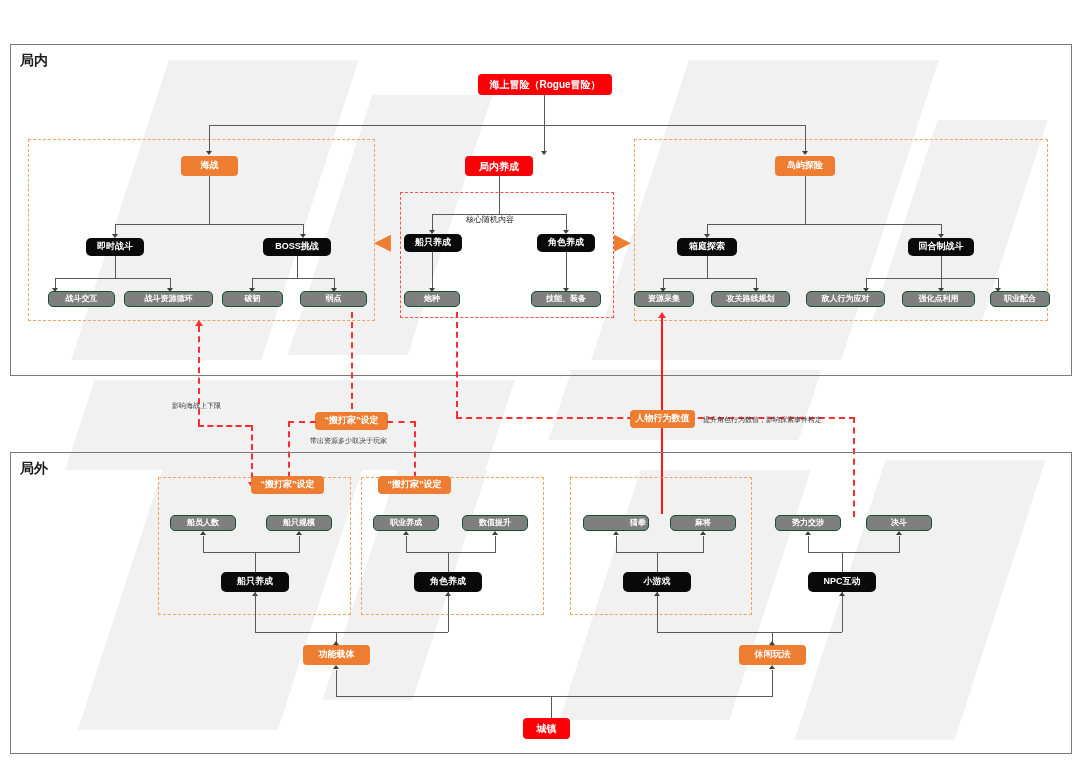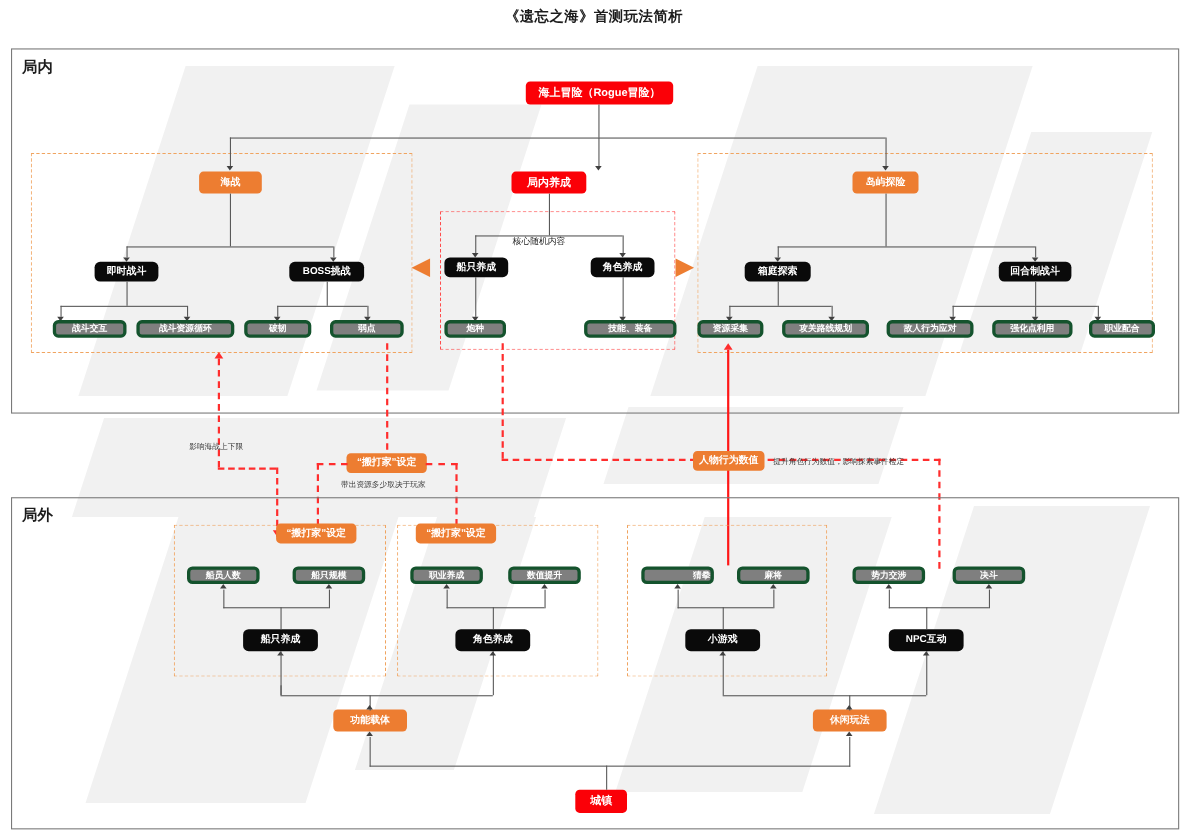--- a/index.html
+++ b/index.html
@@ -33,21 +33,21 @@
   
   .node{
     position:absolute;display:flex;align-items:center;justify-content:center;
     box-sizing:border-box;text-align:center;line-height:1.1;
     font-weight:bold;color:#ffffff;border-radius:4px;
     white-space:nowrap;
   }
   .n-red{background:#fb0007;font-size:10px;border-radius:4px;}
   .n-orange{background:#ed7d31;font-size:9px;border-radius:4px;}
   .n-black{background:#0a0a0a;font-size:9px;border-radius:5px;}
-  .n-gray{background:#7f7f7f;font-size:8px;border-radius:5px;border:3px solid #14532d;}
+  .n-gray{background:#7f7f7f;font-size:8px;border-radius:5px;border:1px solid #14532d;}
 
   
   .anno{
     position:absolute;font-size:7px;color:#3a3a3a;white-space:nowrap;
   }
   .anno-b{
     position:absolute;font-size:8px;font-weight:normal;color:#1c1c1c;white-space:nowrap;
   }
 
   
@@ -80,21 +80,20 @@
   <div class="wm s" style="left:330px;top:95px;width:120px;height:260px;"></div>
   <div class="wm s" style="left:640px;top:60px;width:250px;height:300px;"></div>
   <div class="wm s" style="left:905px;top:120px;width:110px;height:200px;"></div>
   <div class="wm s" style="left:80px;top:380px;width:420px;height:90px;"></div>
   <div class="wm s" style="left:560px;top:370px;width:250px;height:70px;"></div>
   <div class="wm s" style="left:120px;top:470px;width:200px;height:260px;"></div>
   <div class="wm s" style="left:360px;top:470px;width:90px;height:230px;"></div>
   <div class="wm s" style="left:600px;top:470px;width:170px;height:250px;"></div>
   <div class="wm s" style="left:840px;top:460px;width:160px;height:280px;"></div>
 
-  <div class="page-title">《遗忘之海》首测玩法简析</div>
 
   <div class="panel" style="left:10px;top:44px;width:1060px;height:330px;"></div>
   <div class="panel-label" style="left:20px;top:52px;">局内</div>
 
   <div class="dbox" style="left:28px;top:139px;width:345px;height:180px;"></div>
 
   <div class="dbox-red" style="left:400px;top:192px;width:212px;height:124px;"></div>
 
   <div class="dbox" style="left:634px;top:139px;width:412px;height:180px;"></div>
 
@@ -154,21 +153,21 @@
 
   <div class="node n-black" style="left:404px;top:234px;width:58px;height:18px;">船只养成</div>
   <div class="node n-black" style="left:537px;top:234px;width:58px;height:18px;">角色养成</div>
 
   <div class="ln lnv" style="left:432px;top:252px;height:36px;"></div>
   <div class="ar-d" style="left:429px;top:288px;"></div>
   <div class="ln lnv" style="left:566px;top:252px;height:36px;"></div>
   <div class="ar-d" style="left:563px;top:288px;"></div>
 
   <div class="node n-gray" style="left:404px;top:291px;width:56px;height:16px;">炮种</div>
-  <div class="node n-gray" style="left:531px;top:291px;width:84px;height:16px;">技能、装备</div>
+  <div class="node n-gray" style="left:531px;top:291px;width:70px;height:16px;">技能、装备</div>
 
   <div class="oarrow" style="left:374px;top:231px;">◀</div>
   <div class="oarrow" style="left:614px;top:231px;">▶</div>
 
   <div class="node n-orange" style="left:775px;top:156px;width:60px;height:20px;">岛屿探险</div>
   <div class="ln lnv" style="left:805px;top:176px;height:48px;"></div>
   <div class="ln lnh" style="left:707px;top:224px;width:234px;"></div>
   <div class="ln lnv" style="left:707px;top:224px;height:10px;"></div>
   <div class="ar-d" style="left:704px;top:234px;"></div>
   <div class="ln lnv" style="left:941px;top:224px;height:10px;"></div>

